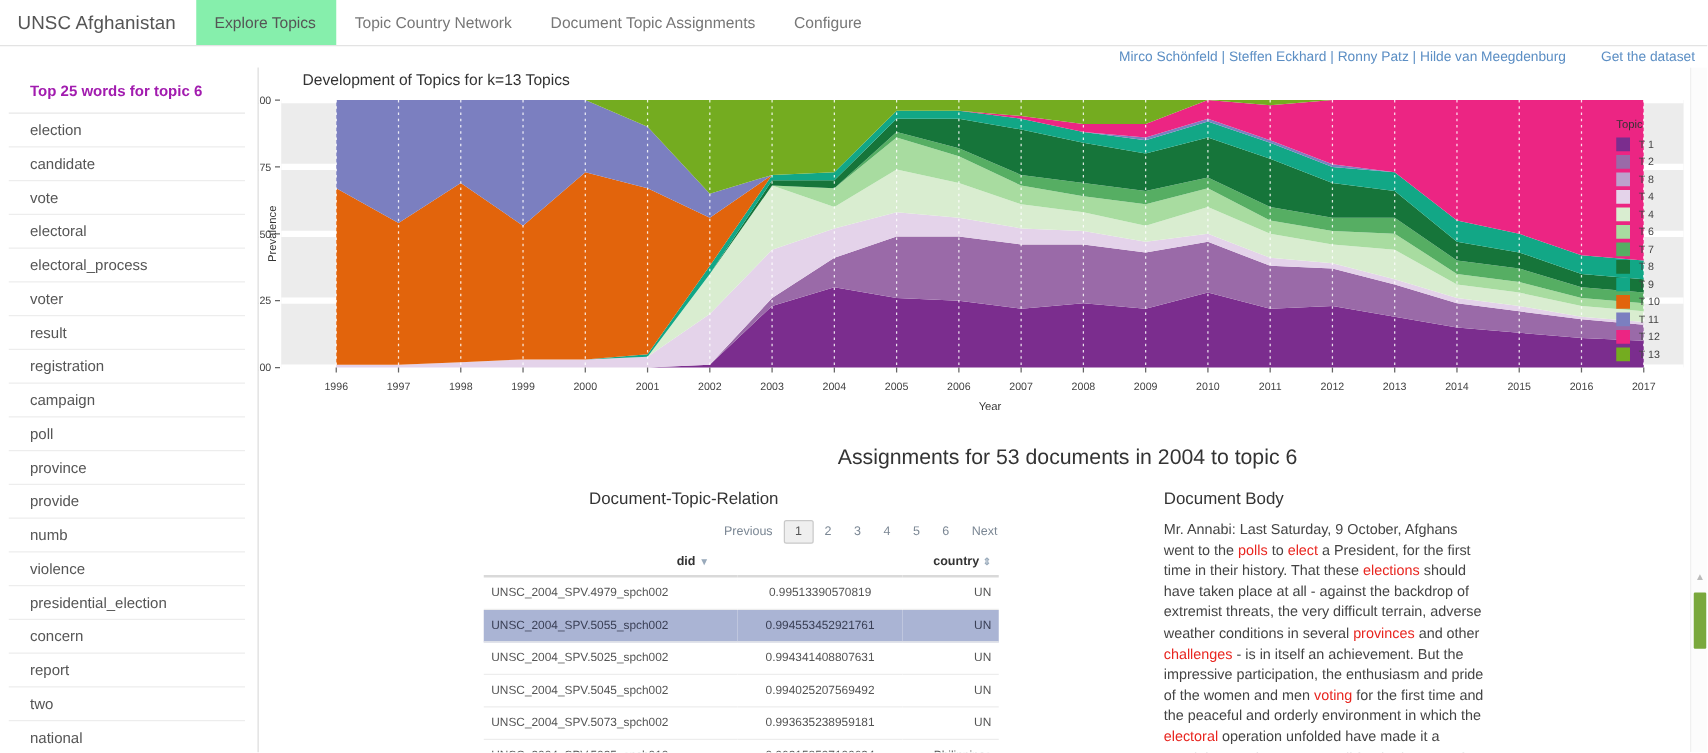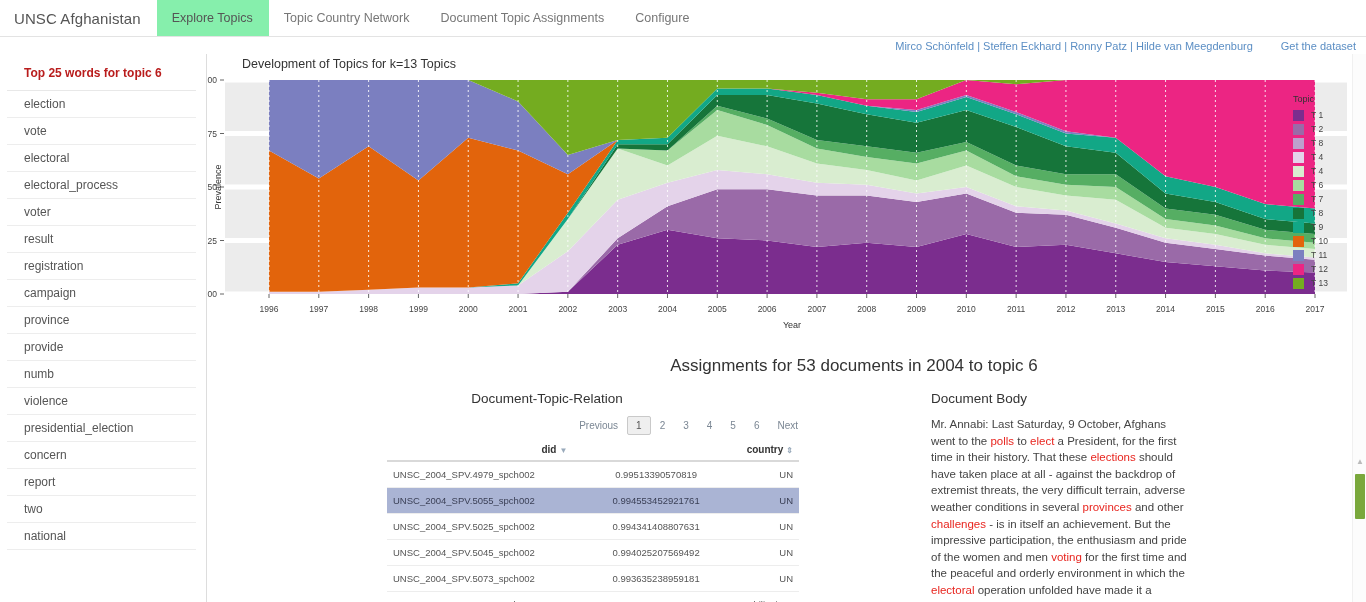--- a/index.html
+++ b/index.html
@@ -66,21 +66,21 @@
     width: 207px;
     flex: 0 0 207px;
     border-right: 1px solid #ddd;
     padding: 0 0 0 0;
     overflow: hidden;
     background: #fff;
   }
   #sidebar-title {
     font-size: 12px;
     font-weight: bold;
-    color: #b91c1c;
+    color: #a21caf;
     padding: 12px 12px 10px 17px;
     border-bottom: 1px solid #e8e8e8;
     margin: 0 10px 0 7px;
   }
   .word-row {
     font-size: 12px;
     color: #555;
     padding: 6px 12px 6px 17px;
     border-bottom: 1px solid #ededed;
     margin: 0 10px 0 7px;
@@ -238,27 +238,29 @@
   <span id="authors">Mirco Schönfeld | Steffen Eckhard | Ronny Patz | Hilde van Meegdenburg</span>
   <span id="dataset-link">Get the dataset</span>
 </div>
 
 <div id="main">
 
   <div id="sidebar">
     <div id="sidebar-title">Top 25 words for topic 6</div>
     <div id="word-list">
         <div class="word-row">election</div>
+        <div class="word-row">candidate</div>
         <div class="word-row">vote</div>
         <div class="word-row">electoral</div>
         <div class="word-row">electoral_process</div>
         <div class="word-row">voter</div>
         <div class="word-row">result</div>
         <div class="word-row">registration</div>
         <div class="word-row">campaign</div>
+        <div class="word-row">poll</div>
         <div class="word-row">province</div>
         <div class="word-row">provide</div>
         <div class="word-row">numb</div>
         <div class="word-row">violence</div>
         <div class="word-row">presidential_election</div>
         <div class="word-row">concern</div>
         <div class="word-row">report</div>
         <div class="word-row">two</div>
         <div class="word-row">national</div>
       </div>

